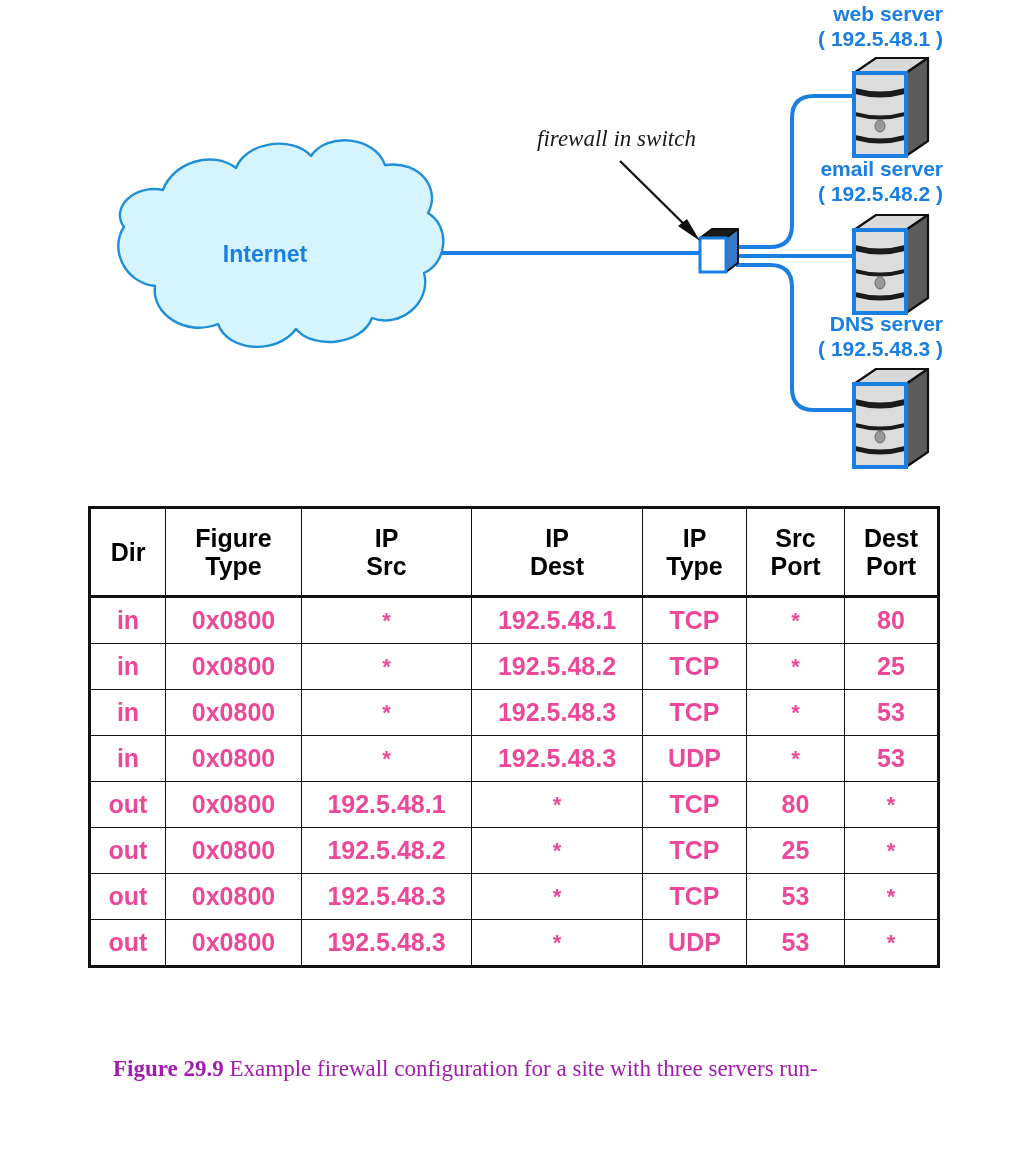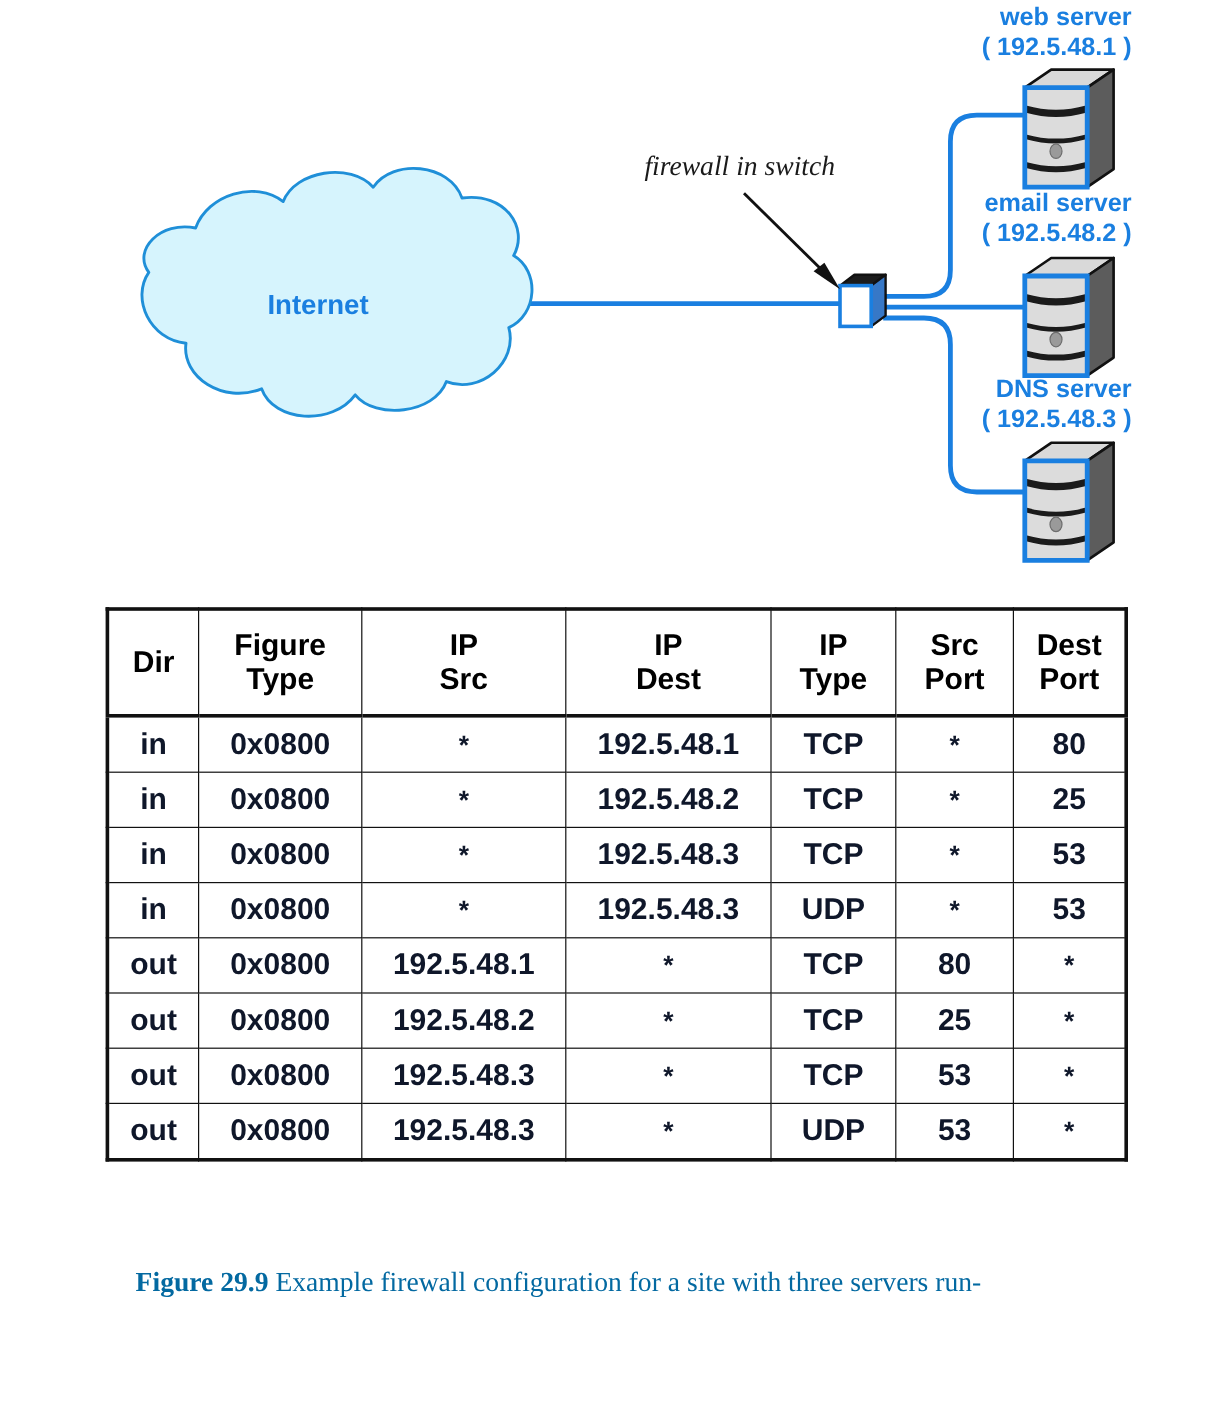--- a/index.html
+++ b/index.html
@@ -59,21 +59,21 @@
   }
   table.fw thead th {
     color: #000000;
     font-size: 25px;
     line-height: 1.12;
     height: 86px;
     border-bottom: 3px solid #111111;
   }
   table.fw thead th .hl { display: block; }
   table.fw tbody td {
-    color: #0f172a;
+    color: #ec4899;
     font-size: 25px;
     height: 45px;
   }
   table.fw tbody td.star {
     font-size: 22px;
   }
   
   col.c0 { width: 76px; }
   col.c1 { width: 136px; }
   col.c2 { width: 170px; }
@@ -84,21 +84,21 @@
 
   
   #caption {
     position: absolute;
     left: 113px;
     top: 1053px;
     width: 820px;
     font-family: "Liberation Serif", serif;
     font-size: 23px;
     line-height: 31px;
-    color: #0369a1;
+    color: #a21caf;
   }
   #caption .cap-label {
     font-weight: bold;
     font-family: "Liberation Serif", serif;
   }
   #caption .cap-lines {
     display: block;
     margin-left: 137px;
     margin-top: -31px;
     text-align: justify;

